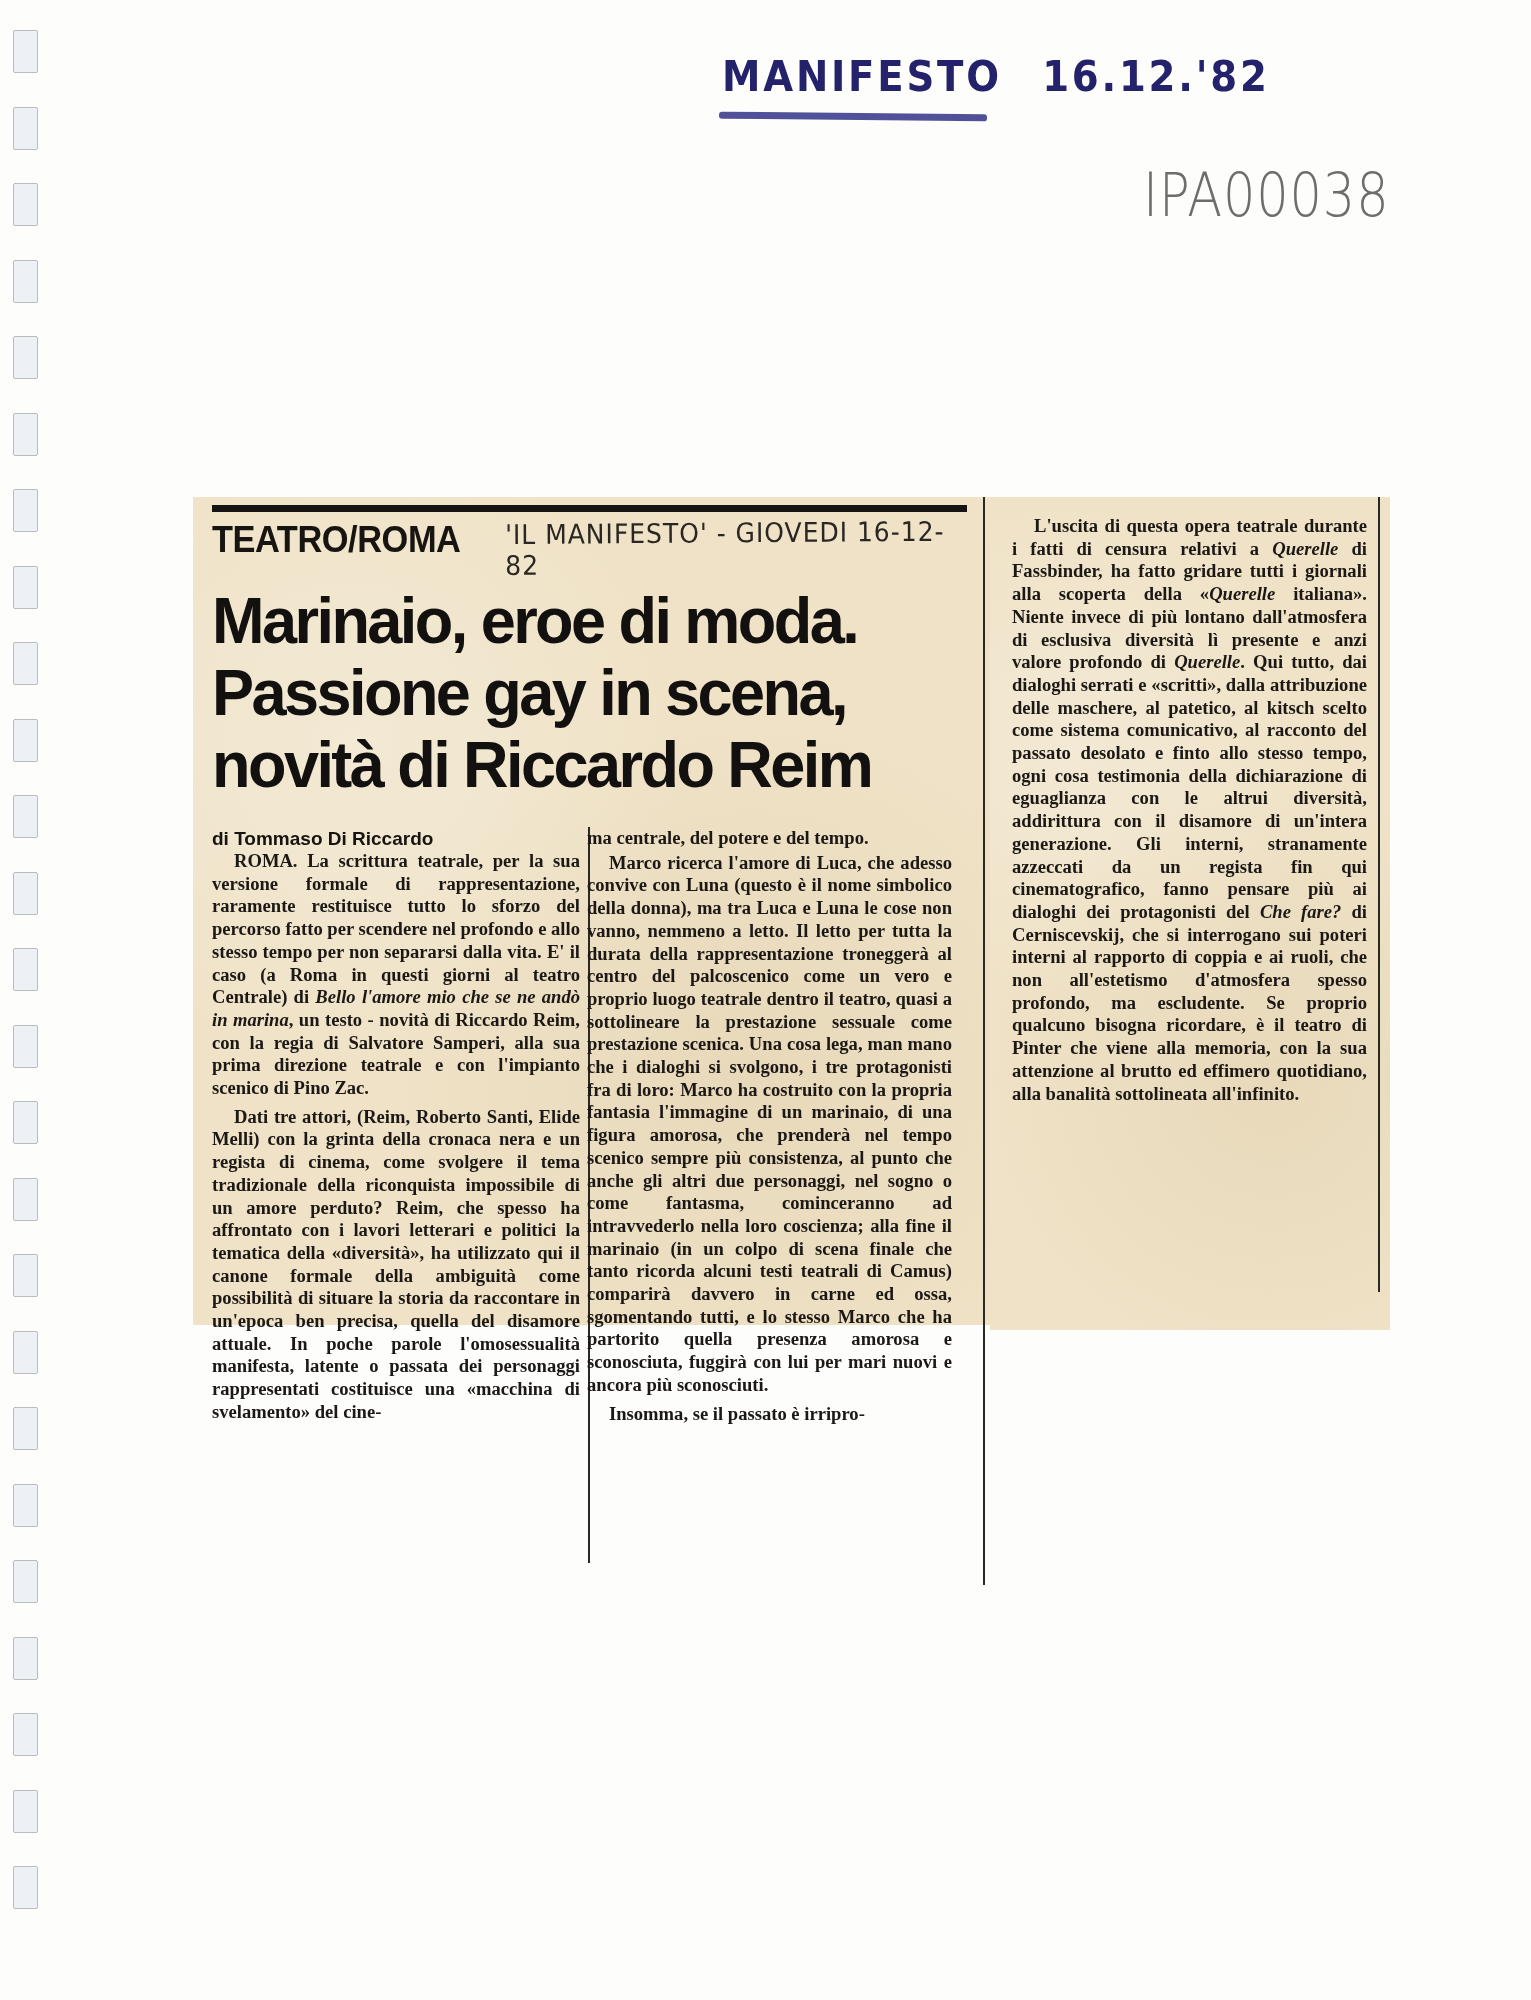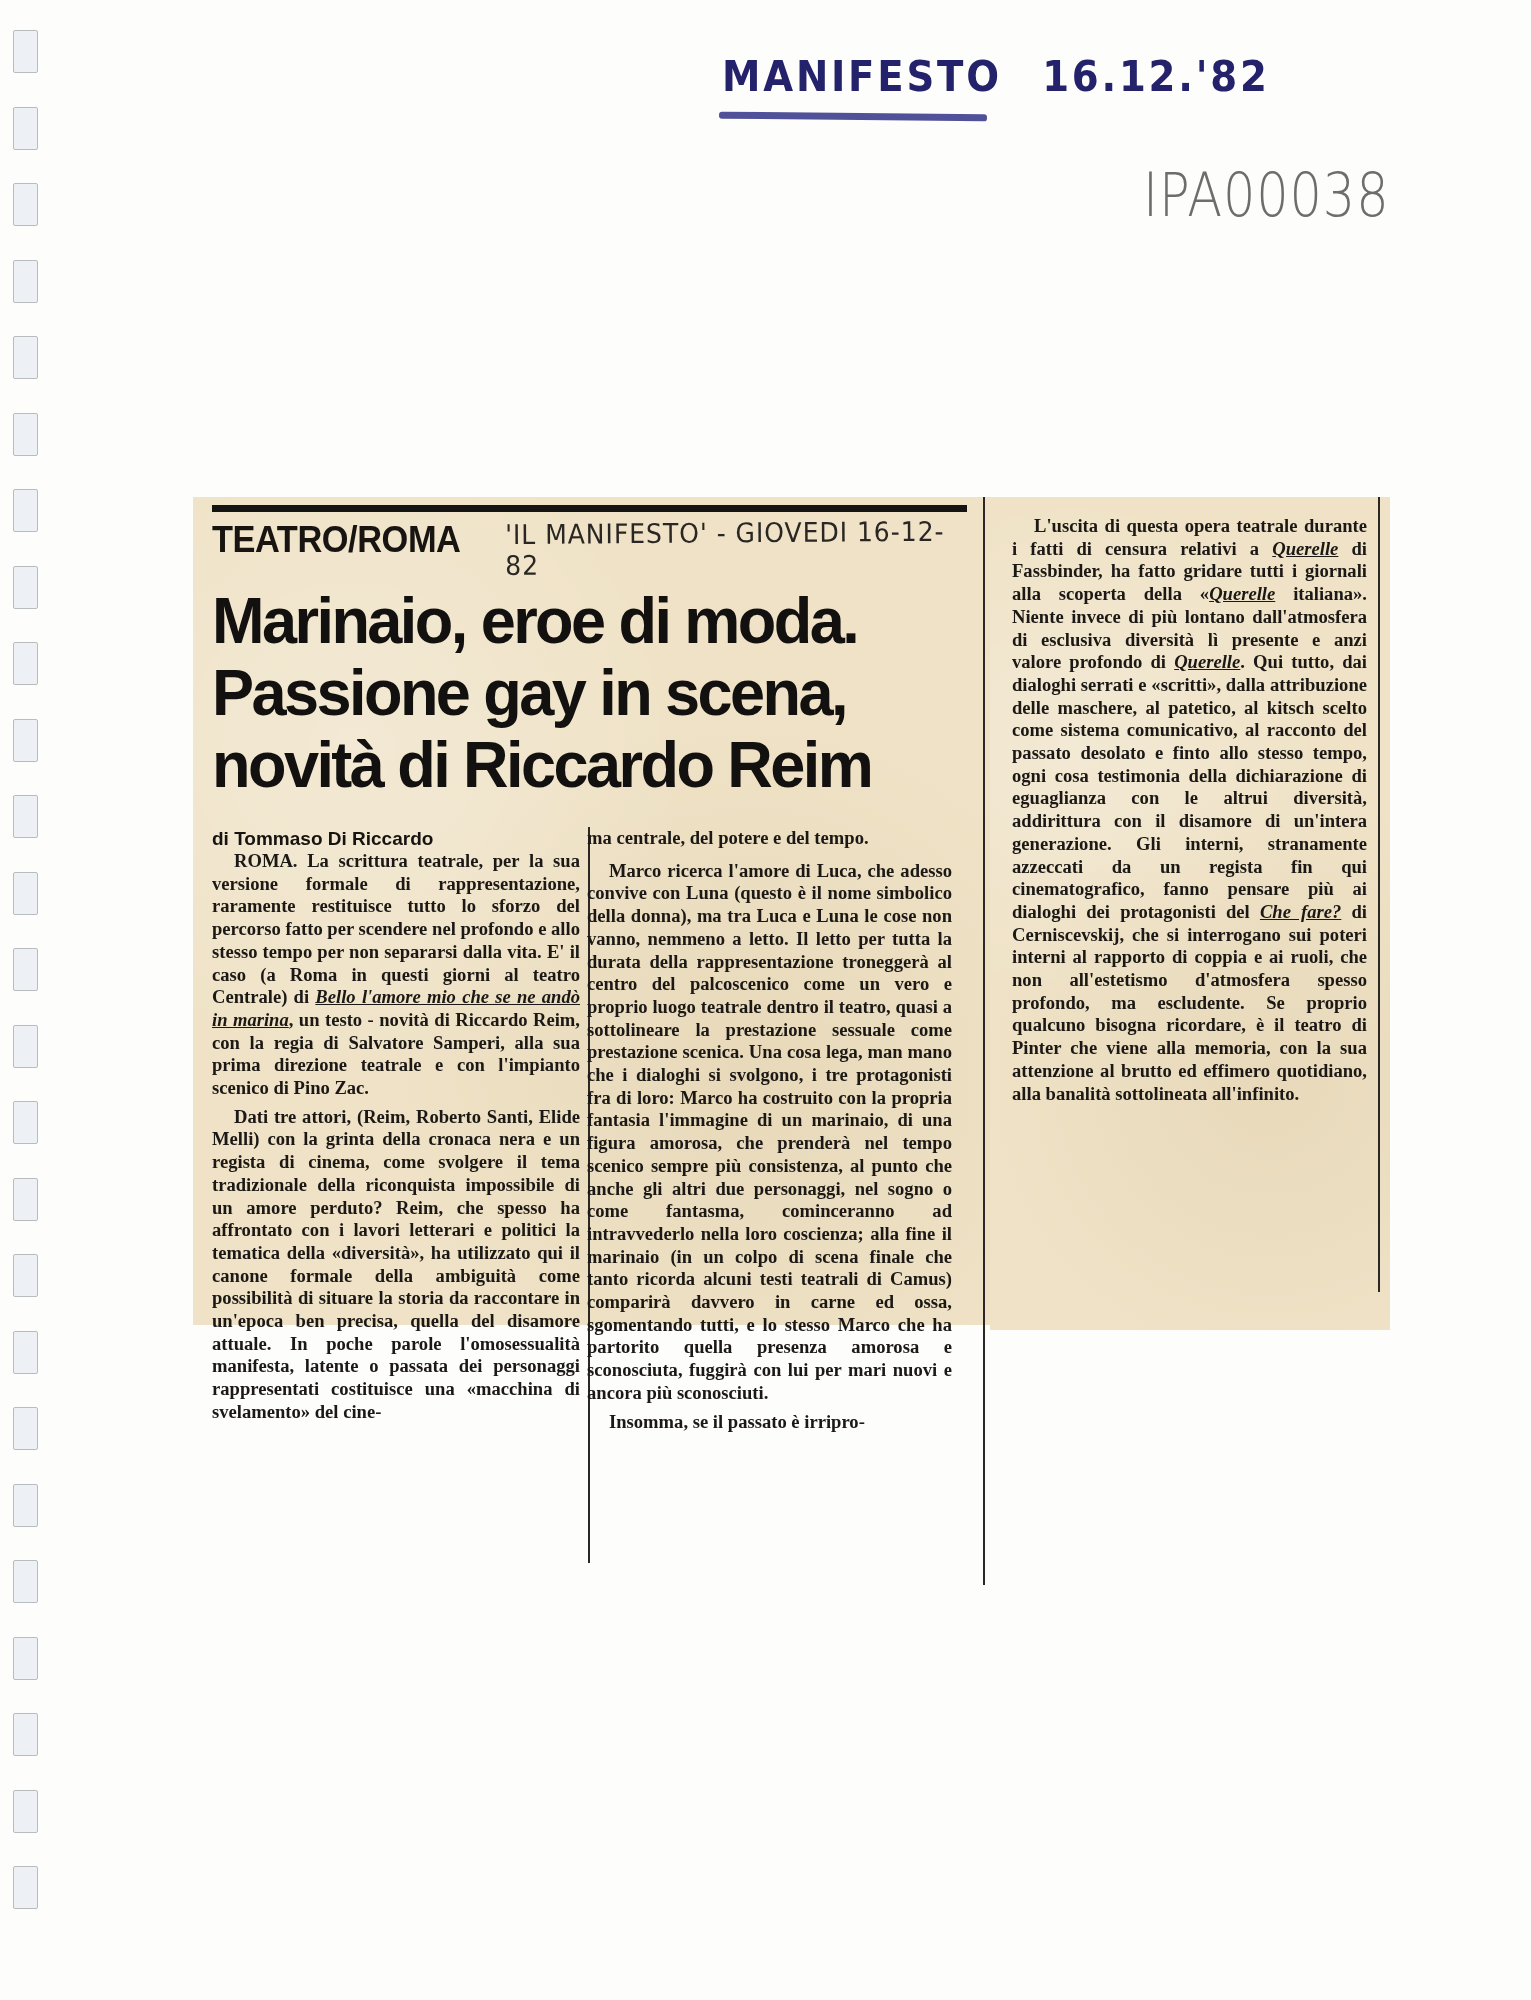--- a/index.html
+++ b/index.html
@@ -60,22 +60,22 @@
     transform: scaleX(0.985); transform-origin: left top;
   }
   .headline div { white-space: nowrap; }
 
   .col {
     position: absolute; font-family: "Liberation Serif", serif; font-weight: bold;
     color: #1b1815; font-size: 18.6px; line-height: 22.7px; text-align: justify;
   }
   .col p { text-indent: 0; }
   .col p.indent { text-indent: 22px; }
-  .col p + p { margin-top: 10px; }
-  .col i { font-style: italic; text-decoration: underline; }
+  .col p + p { margin-top: 2px; }
+  .col i { font-style: italic; }
   .col-1 { left: 19px; top: 330px; width: 368px; }
   .col-2 { left: 394px; top: 330px; width: 365px; }
   .col-3 { left: 22px; top: 8px; width: 355px; }
   .byline {
     font-family: "Liberation Sans", sans-serif; font-weight: bold; font-size: 19px;
     line-height: 23px; color: #161310; margin-bottom: 0;
   }
   .vrule { position: absolute; width: 2px; background: #2b2724; }
 </style>
 </head>

